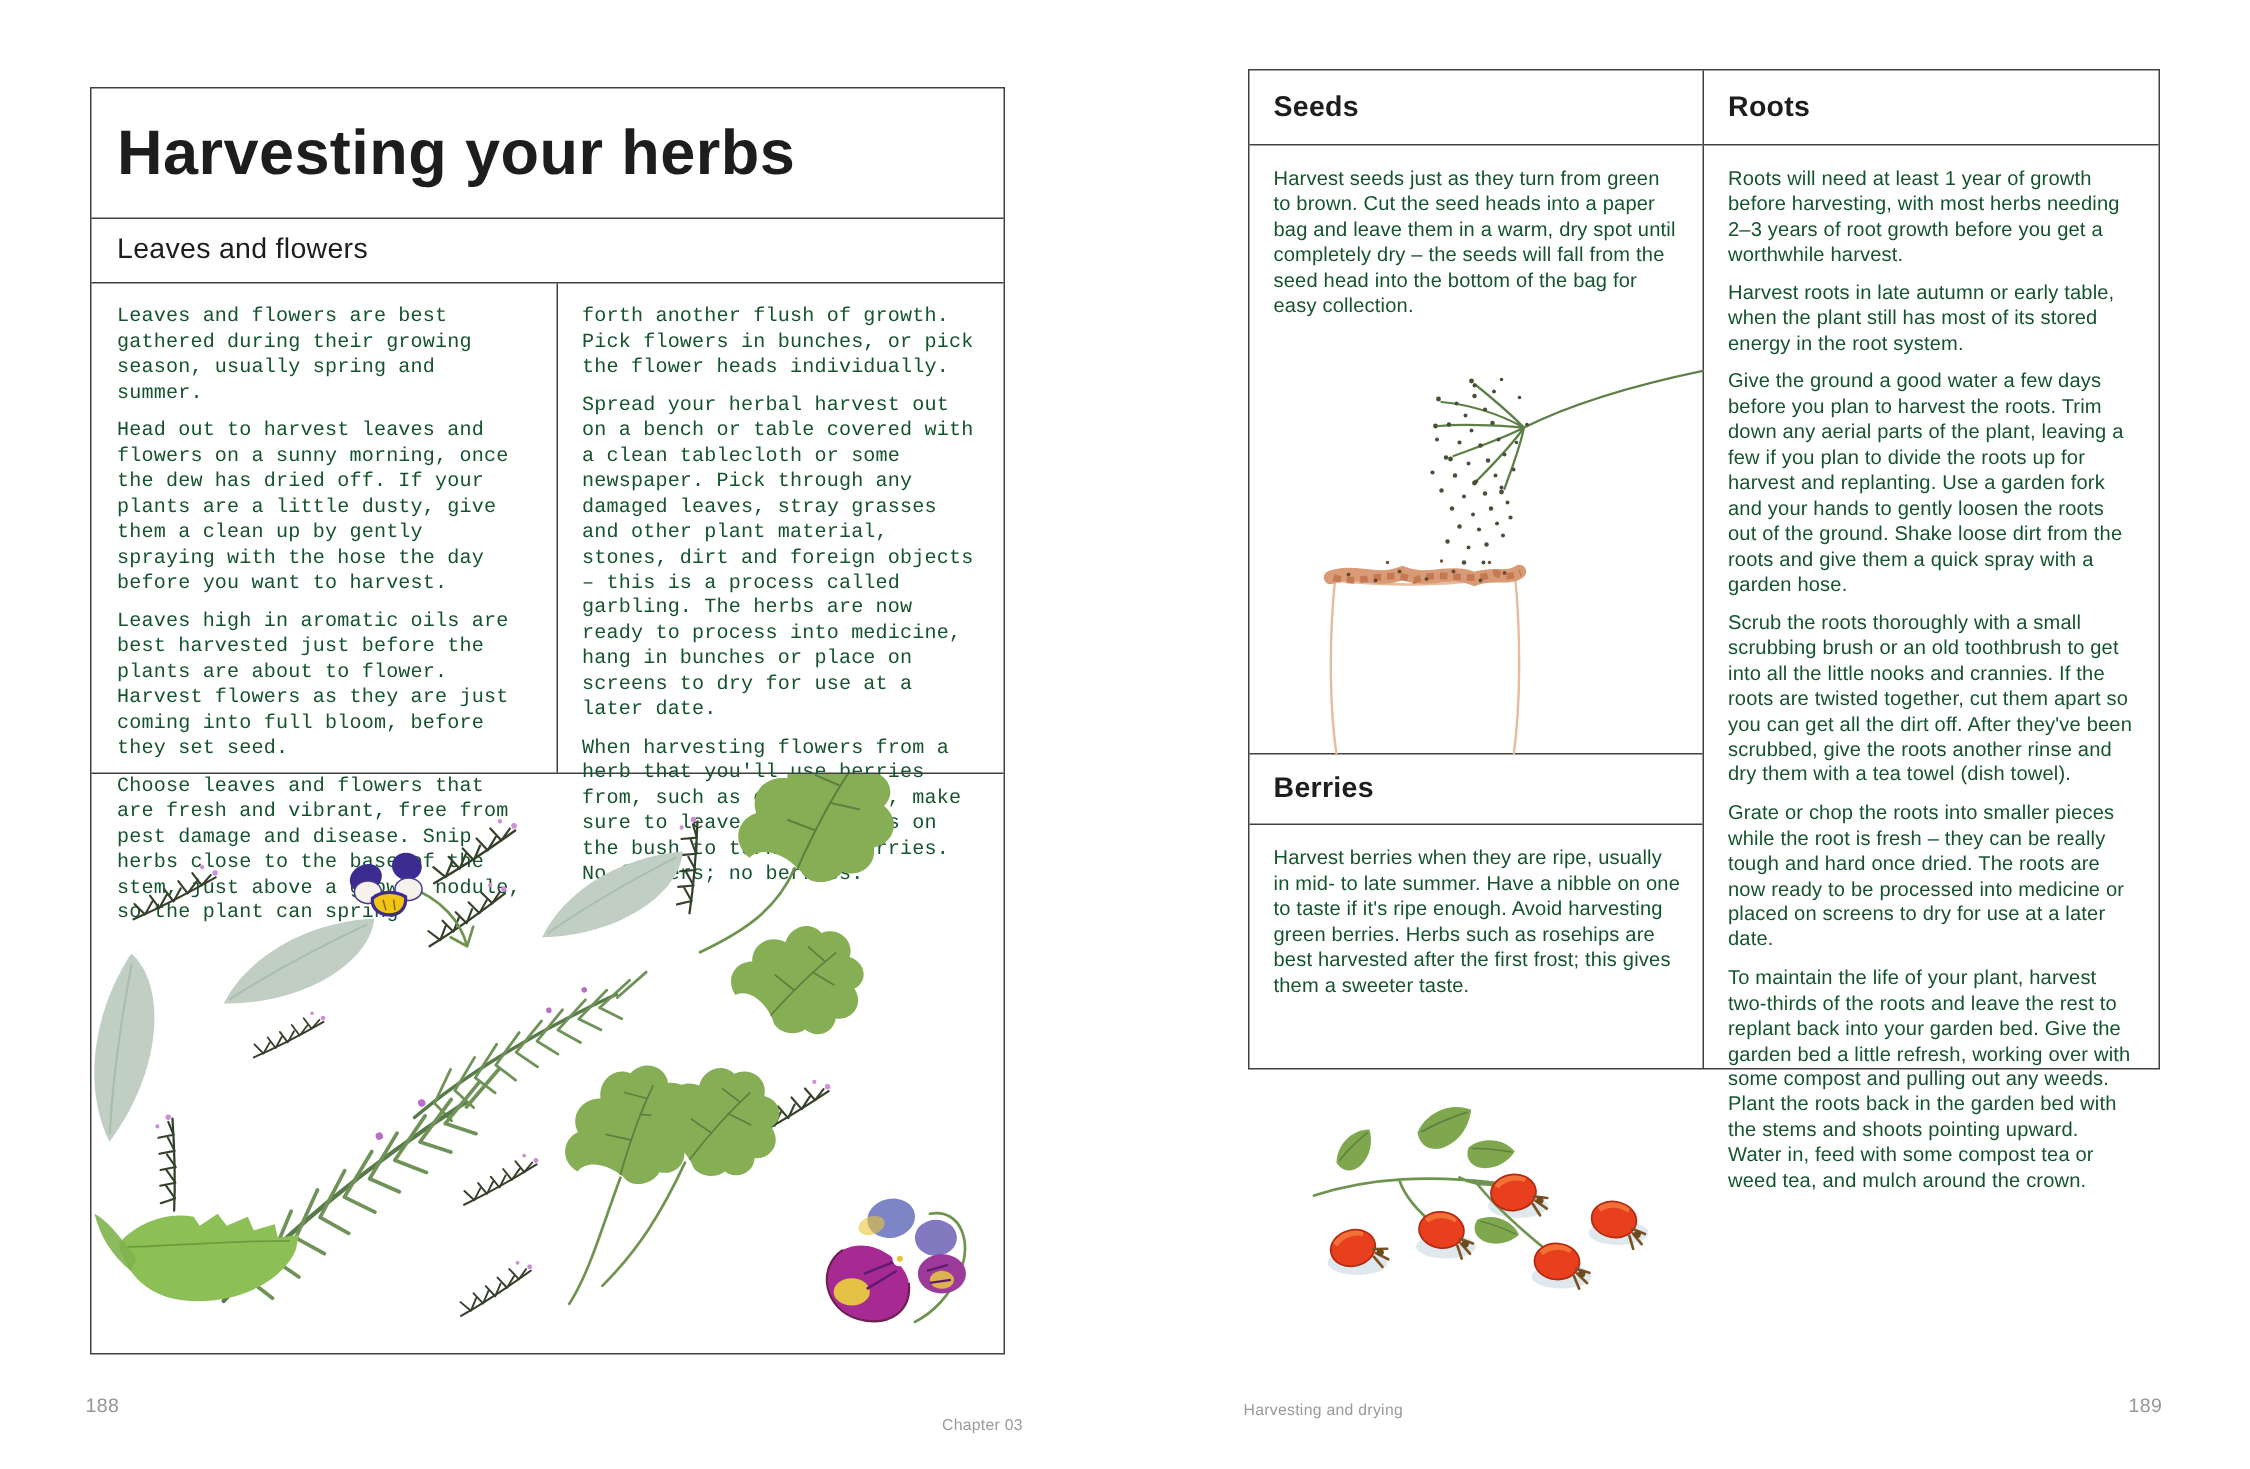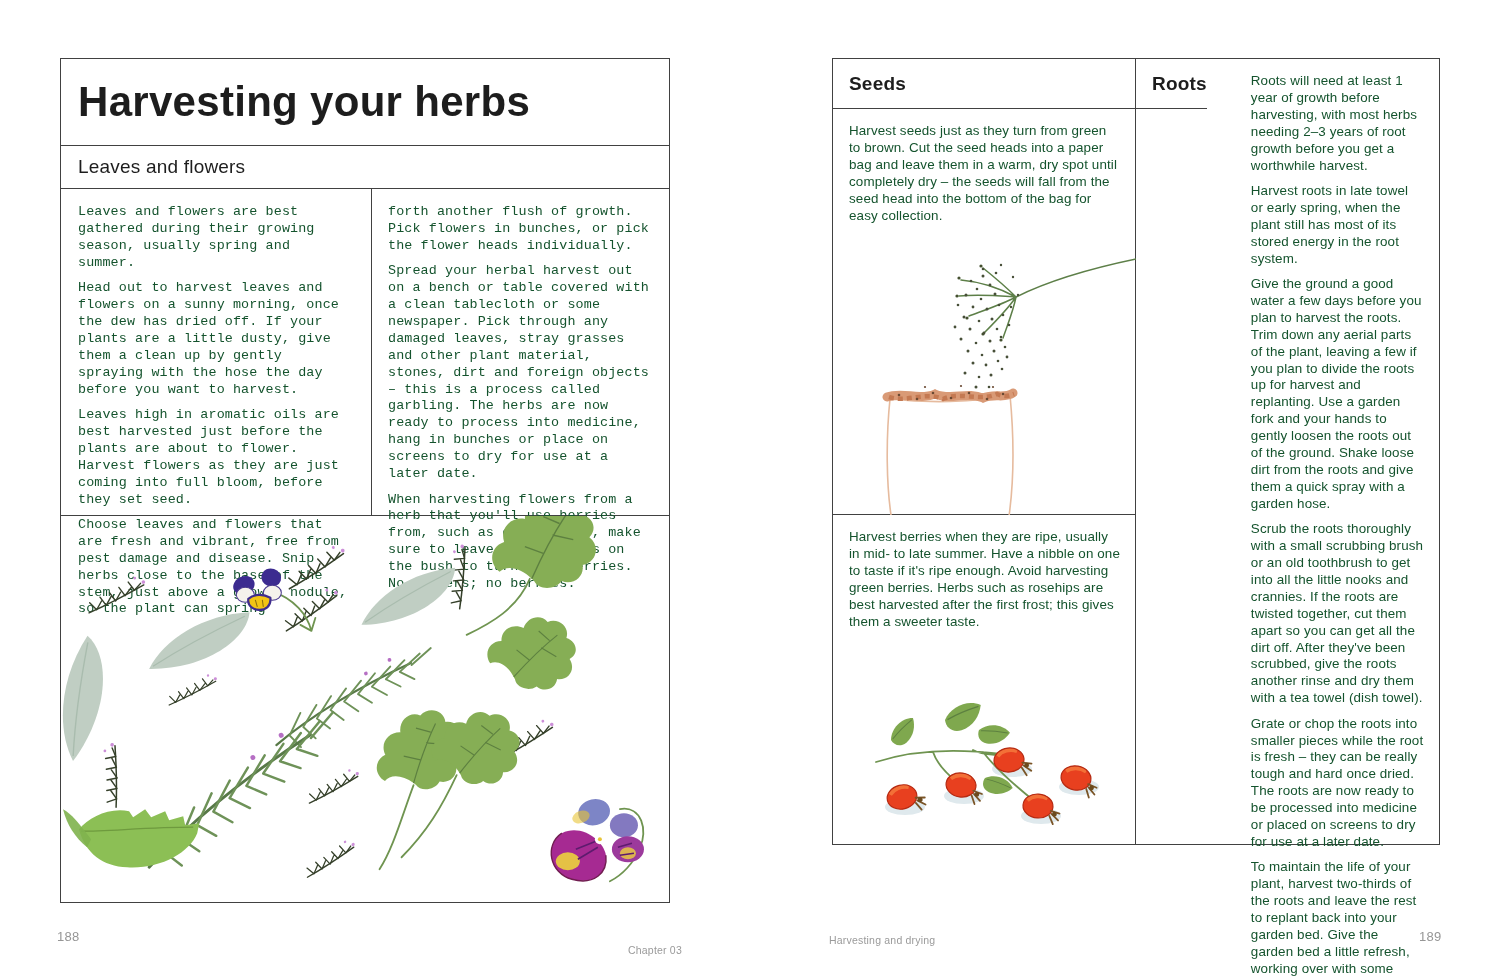--- a/index.html
+++ b/index.html
@@ -15,23 +15,23 @@
   .section-heading{font-size:19px;font-weight:400;color:#1d1d1d;letter-spacing:0.2px;}
   .text-row{height:327px;flex:0 0 327px;border-bottom:1.5px solid #414141;display:flex;box-sizing:border-box;font-family:Liberation Mono, monospace;}
   .col-a{width:311px;flex:0 0 311px;border-right:1.5px solid #414141;box-sizing:border-box;padding:15px 16px 0 17px;}
   .col-b{flex:1;padding:15px 16px 0 16px;}
   .illo-row{flex:1;position:relative;overflow:hidden;}
   .illo-row svg{position:absolute;left:0;top:0;width:100%;height:100%;}
 
   p.body{font-size:13.4px;line-height:16.9px;color:#14532d;margin:0 0 8.5px 0;letter-spacing:0.12px;}
 
   
-  #right-page{left:832px;top:58px;width:608px;height:787px;display:flex;}
+  #right-page{left:832px;top:46px;width:608px;height:667px;display:flex;}
   .r-col-left{width:303px;flex:0 0 303px;border-right:1.5px solid #414141;box-sizing:border-box;display:flex;flex-direction:column;}
-  .r-col-right{flex:1;display:flex;flex-direction:row;gap:28px;}
+  .r-col-right{flex:1;display:flex;flex-direction:column;}
   .head-row{border-bottom:1.5px solid #414141;display:flex;align-items:center;padding-left:16px;box-sizing:border-box;}
   .head-50{height:50px;flex:0 0 50px;}
   .head-47{height:47px;flex:0 0 47px;}
   .head-label{font-size:19px;font-weight:700;color:#1d1d1d;letter-spacing:0.2px;}
   .seeds-body{height:406px;flex:0 0 406px;border-bottom:1.5px solid #414141;box-sizing:border-box;padding:14px 15px 0 16px;position:relative;}
   .berries-body{flex:1;padding:14px 15px 0 16px;position:relative;}
   .roots-body{flex:1;padding:14px 15px 0 16px;}
   .seedbag-illo{position:absolute;left:0;top:128px;width:303px;height:278px;}
   .rosehips-illo{position:absolute;left:0;top:175px;width:303px;height:167px;}
 
@@ -241,20 +241,23 @@
         <circle cx="100" cy="156" r="1.3" fill="#6b4a33"></circle>
           <circle cx="118" cy="161" r="1.3" fill="#6b4a33"></circle>
         <circle cx="136" cy="156" r="1.3" fill="#6b4a33"></circle>
           <circle cx="154" cy="162" r="1.3" fill="#6b4a33"></circle>
         <circle cx="170" cy="157" r="1.3" fill="#6b4a33"></circle>
           <circle cx="92" cy="150" r="1.1" fill="#6b4a33"></circle>
         <circle cx="128" cy="149" r="1.1" fill="#6b4a33"></circle>
           <circle cx="160" cy="150" r="1.1" fill="#6b4a33"></circle>
       </svg>
     </div>
+    <div class="head-row head-47">
+      <span class="head-label">Berries</span>
+    </div>
     <div class="berries-body">
       <p class="body">Harvest berries when they are ripe, usually in mid- to late summer. Have a nibble on one to taste if it's ripe enough. Avoid harvesting green berries. Herbs such as rosehips are best harvested after the first frost; this gives them a sweeter taste.</p>
       <svg class="rosehips-illo" viewBox="0 0 303 167" aria-hidden="true">
         <defs>
           <g id="hip">
             <ellipse cx="0" cy="0" rx="15" ry="12" fill="#e8401f"></ellipse>
             <path d="M-11 -5 A15 12 0 0 1 9 -8" stroke="#f4793c" stroke-width="4" fill="none" opacity="0.85"></path>
             <ellipse cx="0" cy="0" rx="15" ry="12" fill="none" stroke="#b52a12" stroke-width="1.2"></ellipse>
             <path class="sepal" d="M13 4 l9 2 M14 7 l7 6 M12 9 l4 8"></path>
             <circle cx="17" cy="7" r="2.4" fill="#6b4a1e"></circle>
@@ -285,21 +288,21 @@
       </svg>
     </div>
   </div>
 
   <div class="r-col-right">
     <div class="head-row head-50">
       <span class="head-label">Roots</span>
     </div>
     <div class="roots-body">
       <p class="body">Roots will need at least 1 year of growth before harvesting, with most herbs needing 2–3 years of root growth before you get a worthwhile harvest.</p>
-      <p class="body">Harvest roots in late towel or early spring, when the plant still has most of its stored energy in the root system.</p>
+      <p class="body">Harvest roots in late autumn or early table, when the plant still has most of its stored energy in the root system.</p>
       <p class="body">Give the ground a good water a few days before you plan to harvest the roots. Trim down any aerial parts of the plant, leaving a few if you plan to divide the roots up for harvest and replanting. Use a garden fork and your hands to gently loosen the roots out of the ground. Shake loose dirt from the roots and give them a quick spray with a garden hose.</p>
       <p class="body">Scrub the roots thoroughly with a small scrubbing brush or an old toothbrush to get into all the little nooks and crannies. If the roots are twisted together, cut them apart so you can get all the dirt off. After they've been scrubbed, give the roots another rinse and dry them with a tea towel (dish towel).</p>
       <p class="body">Grate or chop the roots into smaller pieces while the root is fresh – they can be really tough and hard once dried. The roots are now ready to be processed into medicine or placed on screens to dry for use at a later date.</p>
       <p class="body">To maintain the life of your plant, harvest two-thirds of the roots and leave the rest to replant back into your garden bed. Give the garden bed a little refresh, working over with some compost and pulling out any weeds. Plant the roots back in the garden bed with the stems and shoots pointing upward. Water in, feed with some compost tea or weed tea, and mulch around the crown.</p>
     </div>
   </div>
 </div>
 
 <span class="folio" style="left:57px;top:929px;">188</span>
 <span class="runner" style="left:628px;top:944px;">Chapter 03</span>

